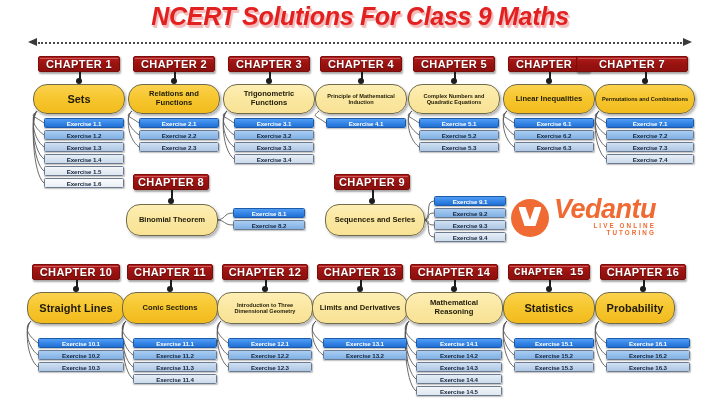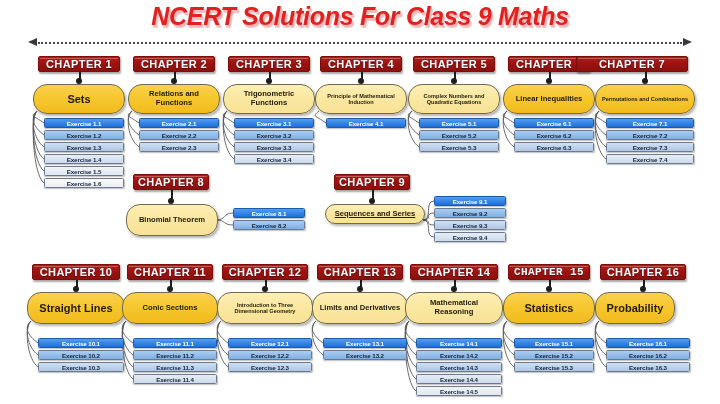--- a/index.html
+++ b/index.html
@@ -290,21 +290,32 @@
       <div class="ex s2" style="left: 606px; top: 362px; width: 84px;">Exercise 16.3</div>
       <div class="chapter-head" style="left: 133px; top: 174px; width: 76px;">CHAPTER 8</div>
       <div class="stem" style="left: 171px; top: 190px; height: 11px;"></div>
       <div class="stem-dot" style="left: 168px; top: 198px;"></div>
       <div class="topic cream t-md" style="left: 126px; top: 204px; width: 92px; height: 32px;">Binomial Theorem</div>
       <div class="ex s0" style="left: 233px; top: 208px; width: 72px;">Exercise 8.1</div>
       <div class="ex s1" style="left: 233px; top: 220px; width: 72px;">Exercise 8.2</div>
       <div class="chapter-head" style="left: 334px; top: 174px; width: 76px;">CHAPTER 9</div>
       <div class="stem" style="left: 372px; top: 190px; height: 11px;"></div>
       <div class="stem-dot" style="left: 369px; top: 198px;"></div>
-      <div class="topic cream t-md" style="left: 325px; top: 204px; width: 100px; height: 20px; text-decoration: underline;">Sequences and Series</div>
+      <div class="topic cream t-md" style="left: 325px; top: 204px; width: 100px; height: 32px;">Sequences and Series</div>
       <div class="ex s0" style="left: 434px; top: 196px; width: 72px;">Exercise 9.1</div>
       <div class="ex s1" style="left: 434px; top: 208px; width: 72px;">Exercise 9.2</div>
       <div class="ex s2" style="left: 434px; top: 220px; width: 72px;">Exercise 9.3</div>
       <div class="ex s3" style="left: 434px; top: 232px; width: 72px;">Exercise 9.4</div>
     </div>
 
+  <div class="logo" style="left:508px; top:196px;">
+    <svg width="44" height="44" viewBox="0 0 44 44">
+      <path d="M22 3 A19 19 0 1 0 22 41 A19 19 0 1 0 22 3 Z" fill="#ef6b33"></path>
+      <path d="M11 11 L17.5 11 L22 24 L26.5 11 L33 11 L33 13 L27.5 30 L16.5 30 L11 13 Z" fill="#ffffff"></path>
+      <path d="M16.5 30 L22 41 L27.5 30 Z" fill="#ef6b33"></path>
+    </svg>
+    <div style="position:absolute; left:46px; top:-2px;">
+      <div class="logo-word">Vedantu</div>
+      <div class="logo-tag">LIVE ONLINE TUTORING</div>
+    </div>
+  </div>
 
 </div>
 
 </body></html>

